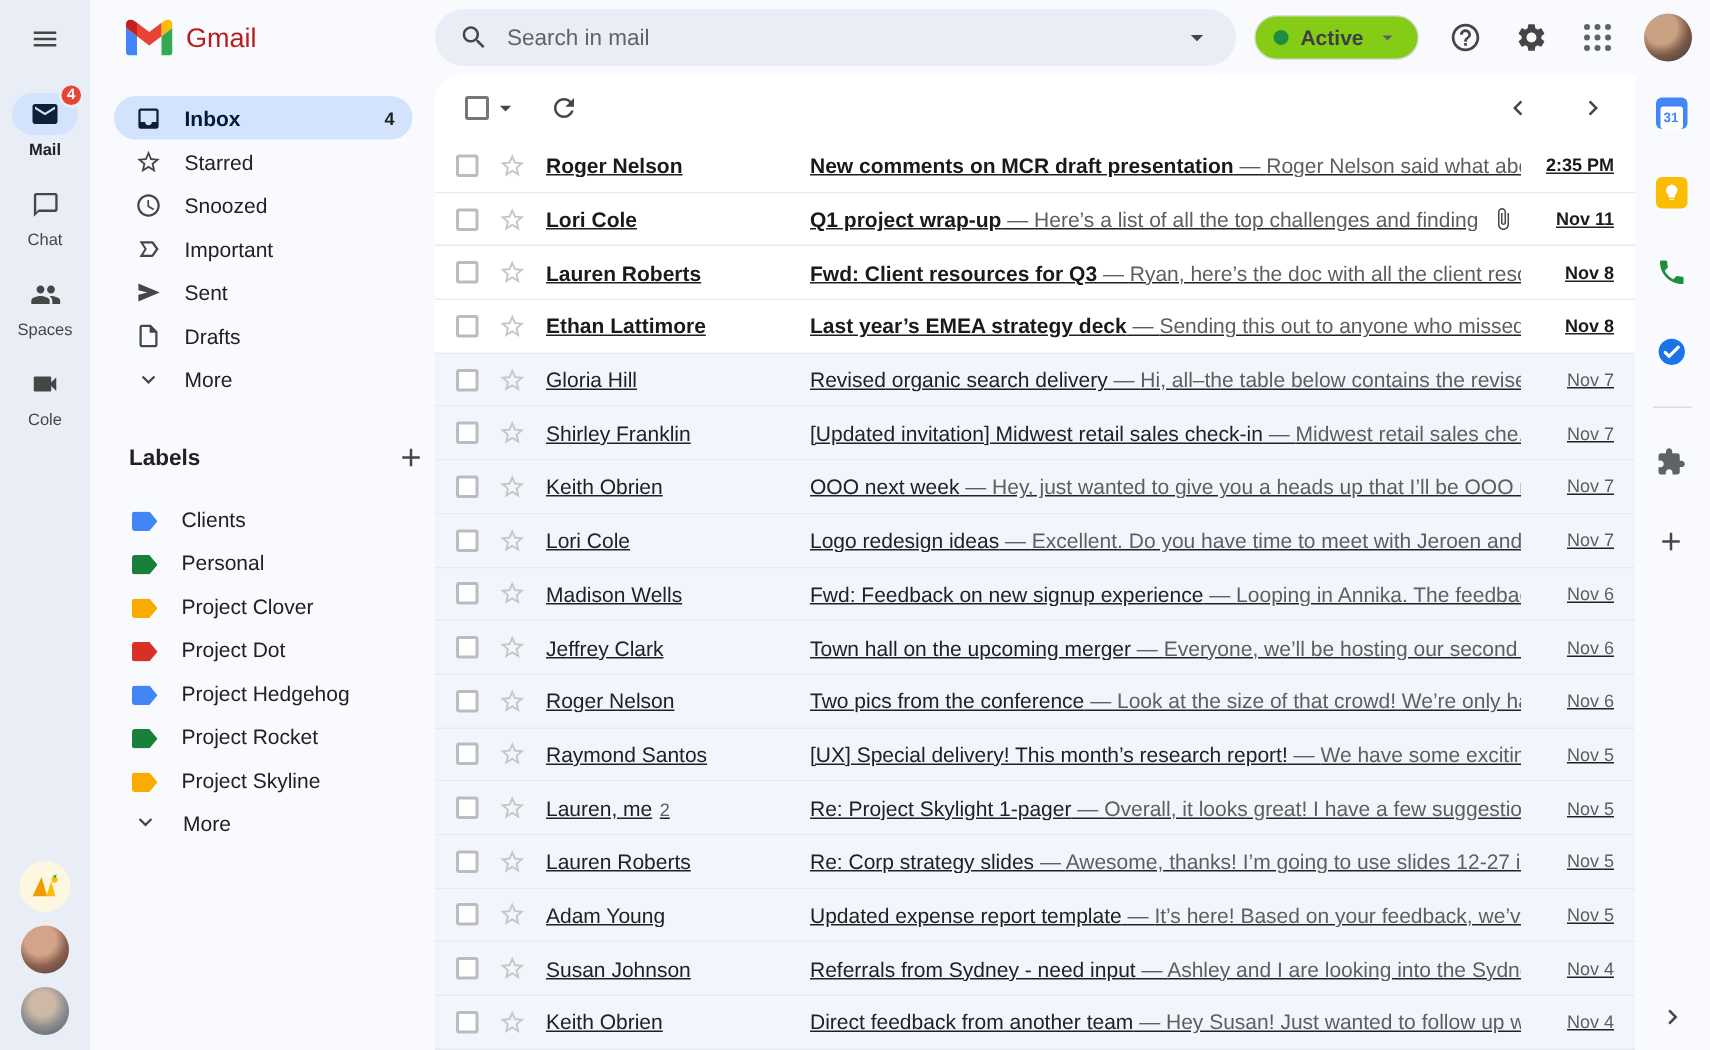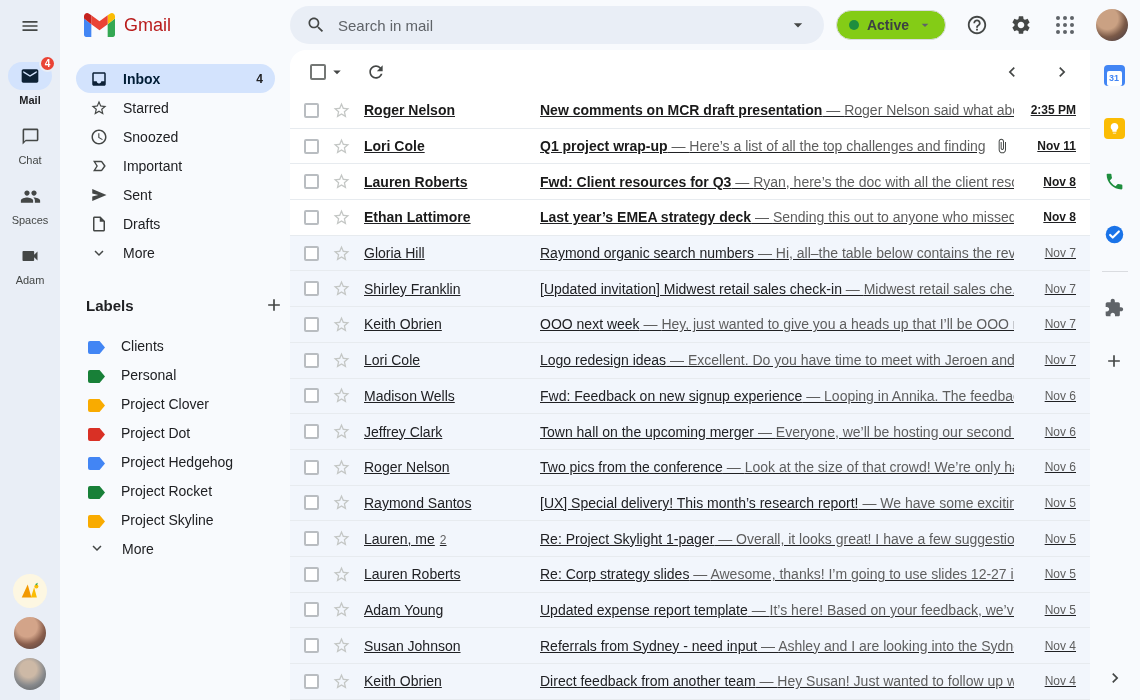--- a/index.html
+++ b/index.html
@@ -160,21 +160,21 @@
           </svg>
         </div>
         <div class="rail-label">Spaces</div>
       </div>
       <div class="rail-item">
         <div class="rail-icon-wrap">
           <svg width="20" height="20" viewBox="0 0 24 24" fill="#444746">
             <path d="M17 10.5V7c0-.55-.45-1-1-1H4c-.55 0-1 .45-1 1v10c0 .55.45 1 1 1h12c.55 0 1-.45 1-1v-3.5l4 4v-11l-4 4z"></path>
           </svg>
         </div>
-        <div class="rail-label">Adam</div>
+        <div class="rail-label">Cole</div>
       </div>
     </div>
   <div class="rail-bottom">
     <div class="brand-avatar">
       <svg width="22" height="22" viewBox="0 0 24 24">
         <path d="M3 19 L9.5 5 L13.5 19 Z" fill="#f29900"></path>
         <path d="M13 19 L16.5 8 L19.5 19 Z" fill="#fbbc04"></path>
         <circle cx="19" cy="7" r="2.2" fill="#fbbc04"></circle>
         <path d="M17.5 4.5 l3 -1.5 -0.8 3 z" fill="#34a853"></path>
       </svg>
@@ -423,21 +423,21 @@
         <span class="e-date">Nov 8</span>
       </div>
       <div class="email-row read">
         <span class="cb"></span>
         <span class="row-star">
           <svg width="19" height="19" viewBox="0 0 24 24" fill="currentColor">
             <path d="M22 9.24l-7.19-.62L12 2 9.19 8.63 2 9.24l5.46 4.73L5.82 21 12 17.27 18.18 21l-1.63-7.03L22 9.24zM12 15.4l-3.76 2.27 1-4.28-3.32-2.88 4.38-.38L12 6.1l1.71 4.04 4.38.38-3.32 2.88 1 4.28L12 15.4z"></path>
           </svg>
         </span>
         <span class="e-sender">Gloria Hill</span>
-        <span class="e-body"><span class="e-subject">Raymond organic search numbers</span><span class="e-sep"> — </span><span class="e-snippet">Hi, all–the table below contains the revise...</span></span>
+        <span class="e-body"><span class="e-subject">Revised organic search delivery</span><span class="e-sep"> — </span><span class="e-snippet">Hi, all–the table below contains the revise...</span></span>
         <span class="e-date">Nov 7</span>
       </div>
       <div class="email-row read">
         <span class="cb"></span>
         <span class="row-star">
           <svg width="19" height="19" viewBox="0 0 24 24" fill="currentColor">
             <path d="M22 9.24l-7.19-.62L12 2 9.19 8.63 2 9.24l5.46 4.73L5.82 21 12 17.27 18.18 21l-1.63-7.03L22 9.24zM12 15.4l-3.76 2.27 1-4.28-3.32-2.88 4.38-.38L12 6.1l1.71 4.04 4.38.38-3.32 2.88 1 4.28L12 15.4z"></path>
           </svg>
         </span>
         <span class="e-sender">Shirley Franklin</span>

